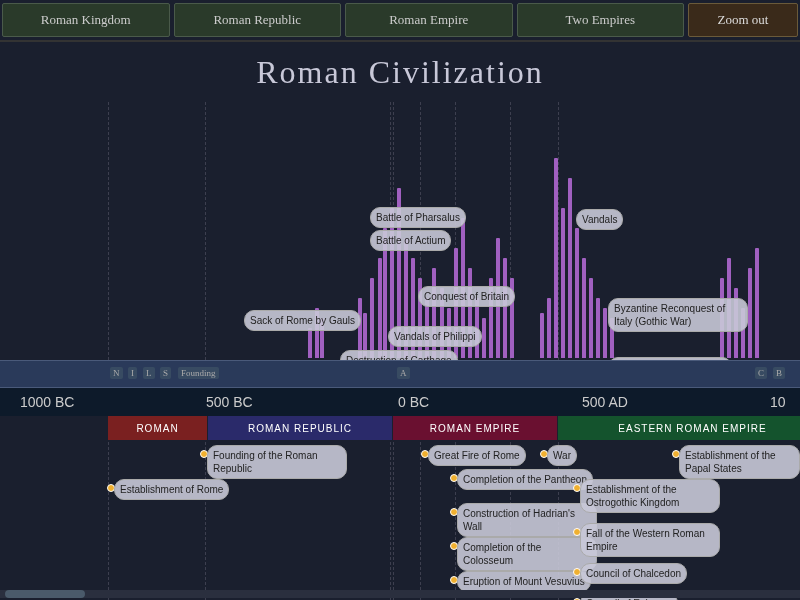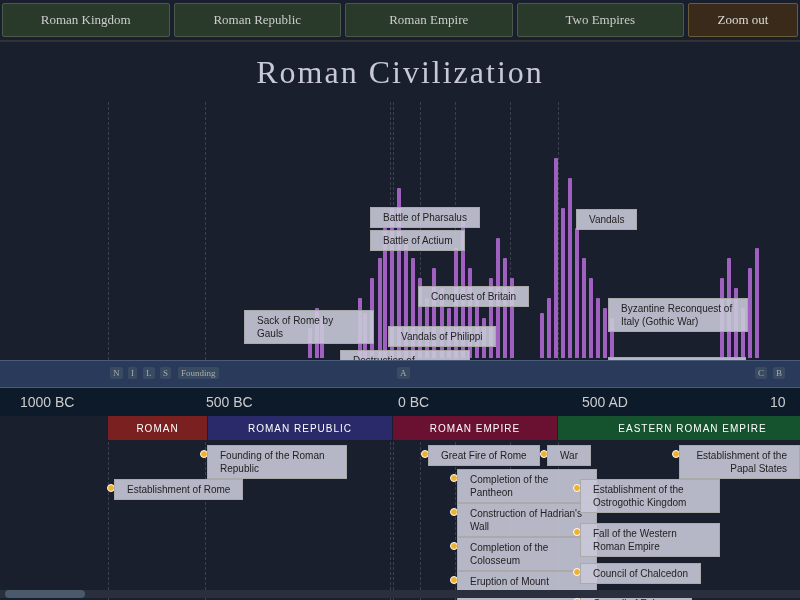--- a/index.html
+++ b/index.html
@@ -148,22 +148,22 @@
       height: 220px;
     }
 
     
     .event-label {
       position: absolute;
       background: rgba(200,200,215,0.9);
       color: #222;
       font-size: 10px;
       font-family: Arial, sans-serif;
-      padding: 3px 12px;
-      border-radius: 0;
+      padding: 3px 5px;
+      border-radius: 10px;
       border: 1px solid #aaa;
       white-space: nowrap;
       line-height: 1.3;
       max-width: 140px;
       white-space: normal;
     }
 
     .event-dot {
       position: absolute;
       width: 8px;
@@ -341,21 +341,21 @@
       <div class="event-dot" style="left:450px; top:68px;"></div>
       <div class="event-label" style="left:457px; top:63px;">Construction of Hadrian's Wall</div>
 
       <div class="event-dot" style="left:450px; top:102px;"></div>
       <div class="event-label" style="left:457px; top:97px;">Completion of the Colosseum</div>
 
       <div class="event-dot" style="left:450px; top:136px;"></div>
       <div class="event-label" style="left:457px; top:131px;">Eruption of Mount Vesuvius</div>
 
       <div class="event-dot" style="left:672px; top:10px;"></div>
-      <div class="event-label" style="left:679px; top:5px;text-align:right;">Establishment of the Papal States</div>
+      <div class="event-label" style="left:679px; top:5px;">Establishment of the Papal States</div>
 
       <div class="event-dot" style="left:573px; top:44px;"></div>
       <div class="event-label" style="left:580px; top:39px;">Establishment of the Ostrogothic Kingdom</div>
 
       <div class="event-dot" style="left:573px; top:88px;"></div>
       <div class="event-label" style="left:580px; top:83px;">Fall of the Western Roman Empire</div>
 
       <div class="event-dot" style="left:573px; top:128px;"></div>
       <div class="event-label" style="left:580px; top:123px;">Council of Chalcedon</div>
 

